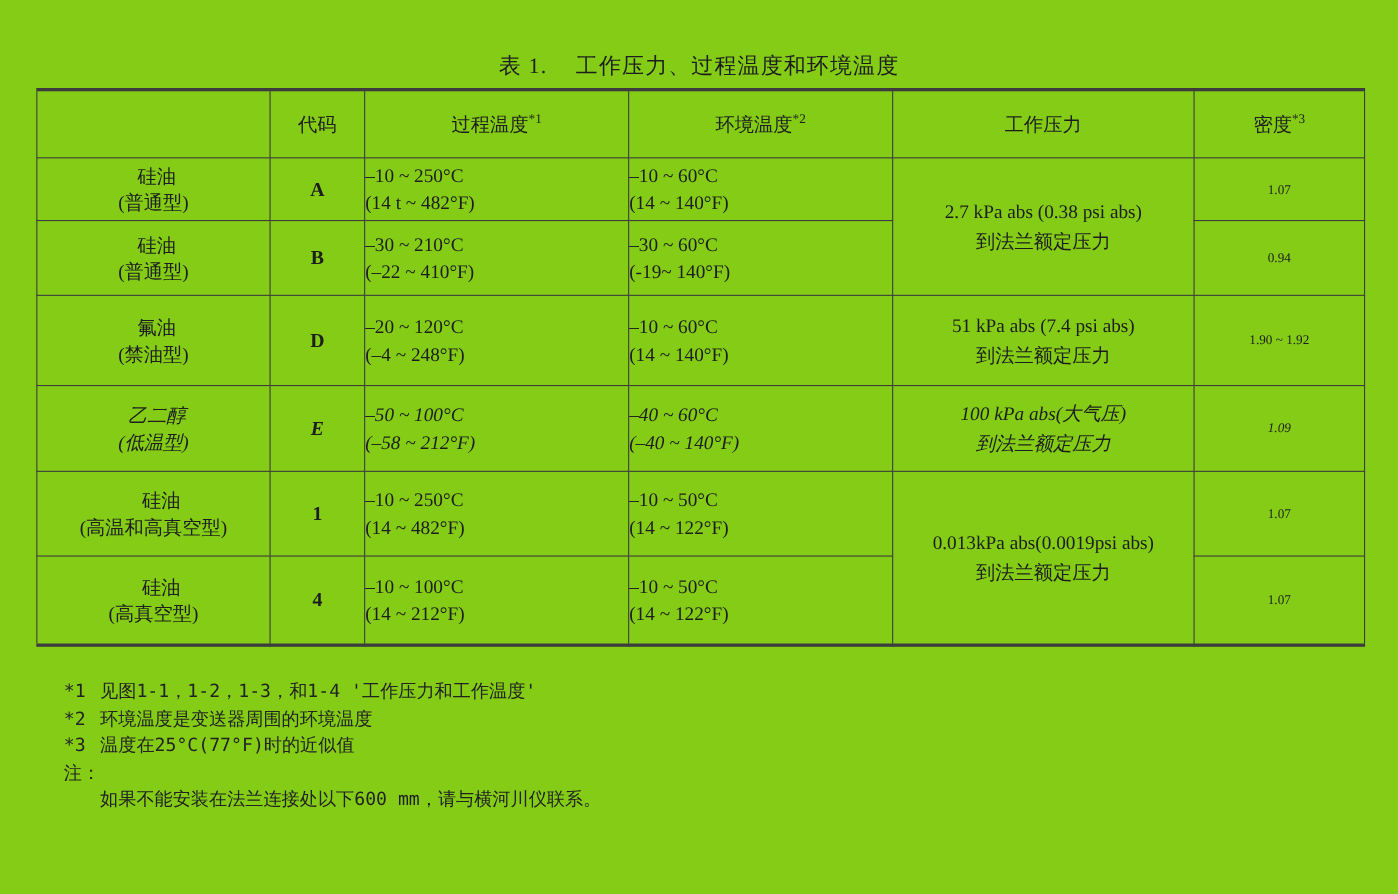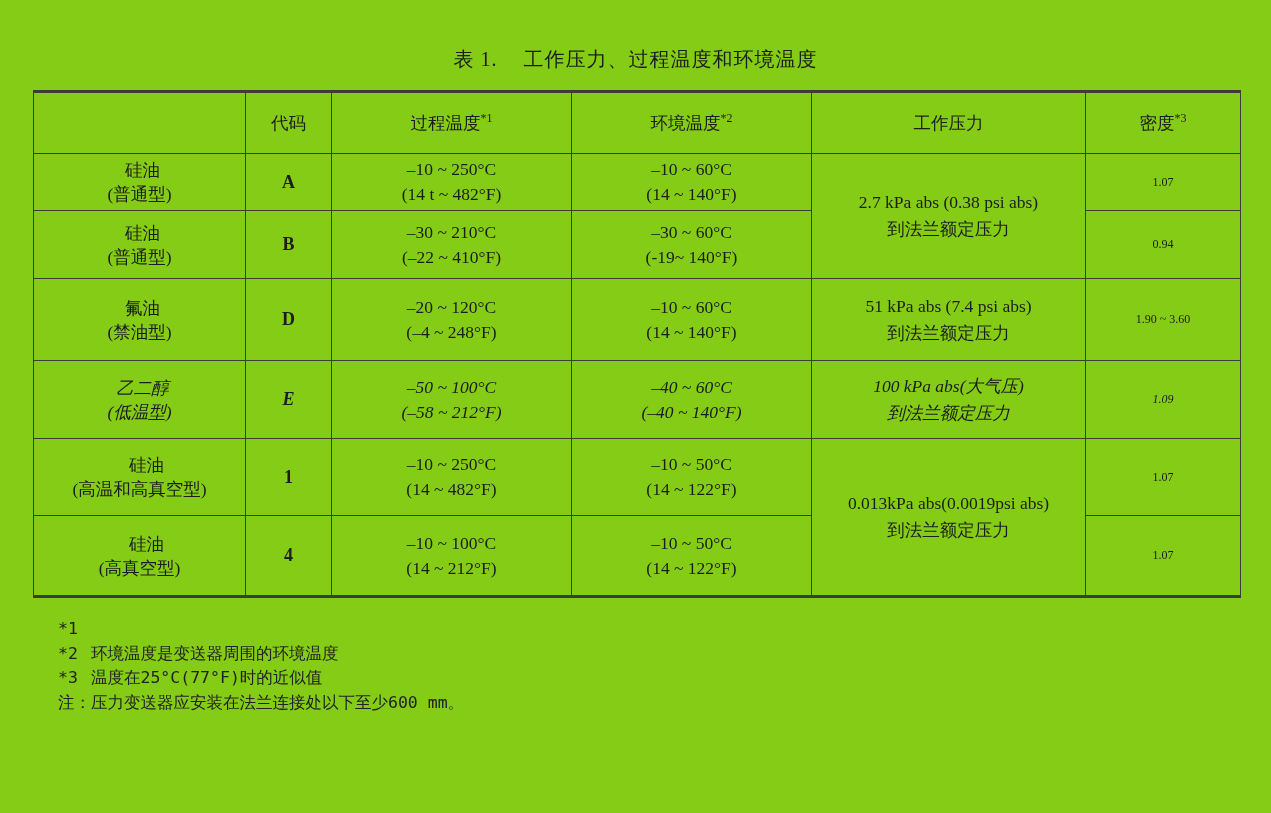--- a/index.html
+++ b/index.html
@@ -11,21 +11,21 @@
     font-family:"Liberation Serif","DejaVu Serif",serif;
     overflow:hidden;
   }
   .title {
     position:absolute; top:46px; left:0; width:100%;
     text-align:center; font-size:20px; letter-spacing:1px;
   }
   .tgap { display:inline-block; width:26px; }
 
   table.spec {
-    position:absolute; left:33px; top:90px; width:1207px;
+    position:absolute; left:33px; top:80px; width:1207px;
     border-collapse:collapse; table-layout:fixed;
     border-top:3px solid #3c3c3c; border-bottom:3px solid #3c3c3c;border-radius:13px;
   }
   table.spec th, table.spec td {
     border:1.5px solid #3c3c3c;
     padding:0;
     vertical-align:middle;
   }
   tr.hdr  { height:62px; }
   tr.r-a  { height:57px; }
@@ -35,21 +35,21 @@
   tr.r-1  { height:77px; }
   tr.r-4  { height:81px; }
 
   th { font-weight:normal; font-size:17.5px; text-align:center; }
   sup { font-size:12px; vertical-align:super; line-height:0; }
 
   td.name { text-align:center; font-size:17.5px; line-height:24px; padding-left:6px; }
   td.name .nl1 { padding-left:6px; }
   td.name .nl1.indent { padding-left:14px; }
   td.code { text-align:center; font-weight:bold; font-size:18px; }
-  td.temp { text-align:center; font-size:17.5px; line-height:25px; }
+  td.temp { font-size:17.5px; line-height:25px; }
   td.pressure { text-align:center; font-size:17.5px; line-height:27px; }
   td.density { text-align:center; font-size:12px; }
 
   .footnotes {
     position:absolute; left:58px; top:617px;
     font-family:"DejaVu Sans Mono","Liberation Mono",monospace;
     font-size:16.5px; color:#222222;
   }
   .fline { display:flex; line-height:24.6px; white-space:nowrap; }
   .fmark { width:33px; flex:none; white-space:nowrap; }
@@ -131,21 +131,21 @@
           <div>(–4 ~ 248°F)</div>
         </td>
         <td class="temp">
           <div>–10 ~ 60°C</div>
           <div>(14 ~ 140°F)</div>
         </td>
         <td class="pressure">
           <div>51 kPa abs (7.4 psi abs)</div>
           <div>到法兰额定压力</div>
         </td>
-        <td class="density">1.90 ~ 3.60</td>
+        <td class="density">1.90 ~ 1.92</td>
       </tr>
 
       <tr class="r-e">
         <td class="name">
           <div class="nl1">乙二醇</div>
           <div class="nl2">(低温型)</div>
         </td>
         <td class="code">E</td>
         <td class="temp">
           <div>–50 ~ 100°C</div>
@@ -198,31 +198,32 @@
           <div>(14 ~ 122°F)</div>
         </td>
         <td class="density">1.07</td>
       </tr>
     </tbody>
   </table>
 
   <div class="footnotes">
     <div class="fline">
       <span class="fmark">*1</span>
+      <span class="ftext">见图1-1，1-2，1-3，和1-4 '工作压力和工作温度'</span>
     </div>
     <div class="fline">
       <span class="fmark">*2</span>
       <span class="ftext">环境温度是变送器周围的环境温度</span>
     </div>
     <div class="fline">
       <span class="fmark">*3</span>
       <span class="ftext">温度在25°C(77°F)时的近似值</span>
     </div>
     <div class="fline">
       <span class="fmark">注：</span>
-      <span class="ftext">压力变送器应安装在法兰连接处以下至少600 mm。</span>
     </div>
     <div class="fline">
       <span class="fmark"></span>
+      <span class="ftext">如果不能安装在法兰连接处以下600 mm，请与横河川仪联系。</span>
     </div>
   </div>
 
 </div>
 
 </body></html>

